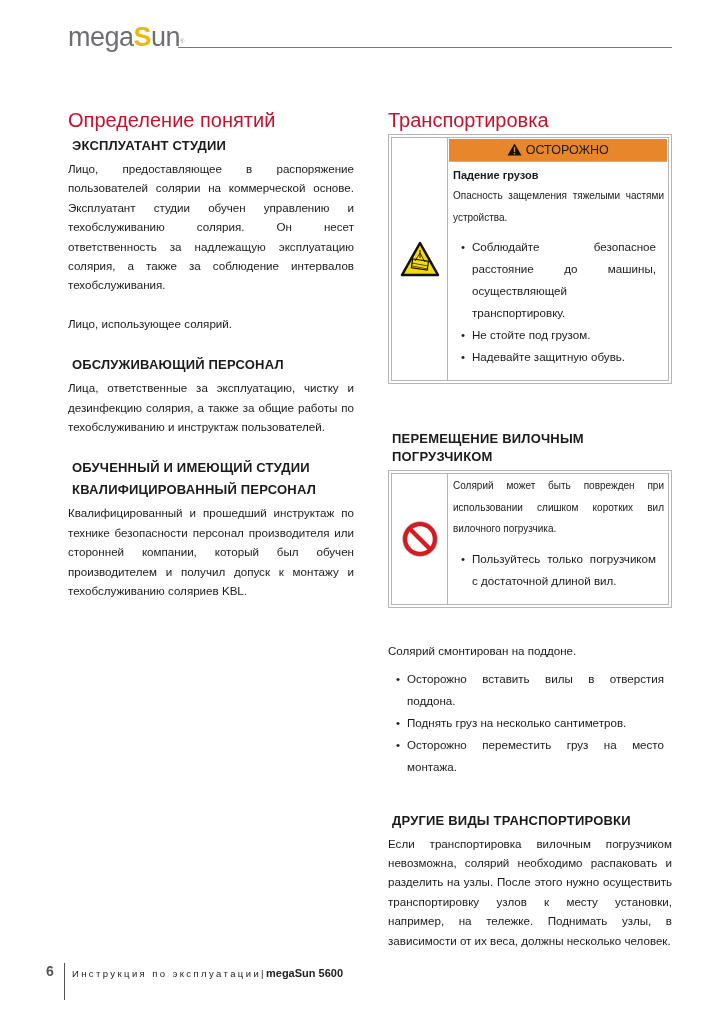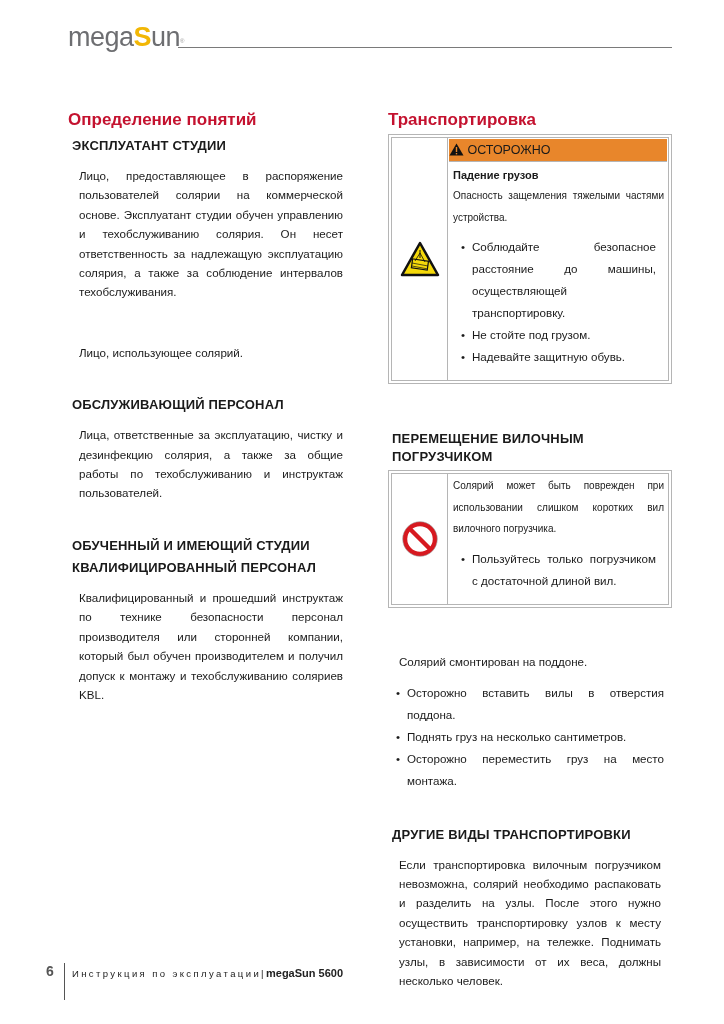--- a/index.html
+++ b/index.html
@@ -8,30 +8,30 @@
     .logo { position: absolute; left: 68px; top: 20px; font-size: 27px; font-weight: normal;
             color: #6d6e71; letter-spacing: -0.5px; line-height: 34px; }
     .logo .s { color: #f2b705; font-weight: bold; }
     .logo sup { font-size: 6px; vertical-align: top; position: relative; top: 4px; color: #999; }
     .header-rule { position: absolute; left: 178px; top: 47px; width: 494px; height: 1px; background: #7a7a7a; }
 
     .col { position: absolute; top: 107px; }
     .col-left { left: 68px; width: 286px; }
     .col-right { left: 388px; width: 284px; }
 
-    h1 { margin: 0; font-size: 17px; font-weight: bold; color: #c4122f; line-height: 26px; }
+    h1 { margin: 0; font-size: 20px; font-weight: normal; color: #c4122f; line-height: 26px; }
     h2 { margin: 4px; font-size: 13px; font-weight: bold; color: #1a1a1a; line-height: 18px; letter-spacing: 0.2px; }
-    p  { margin: 11px; font-size: 11.6px; line-height: 19.4px; text-align: justify; }
+    p  { margin: 0; font-size: 11.6px; line-height: 19.4px; text-align: justify; }
     .gap { height: 19px; }
 
     
     .wbox { border: 1px solid #b5b5b5; padding: 2px; display: flex; margin-top: 1px; }
     .wbox .icon-cell { width: 55px; border: 1px solid #b5b5b5; display: flex; align-items: center; justify-content: center; flex: none; }
     .wbox .text-cell { flex: 1; border: 1px solid #b5b5b5; border-left: none; }
-    .caution-head { background: #e8862b; color: #1a1a1a; font-size: 12.5px; line-height: 22px;
+    .caution-head { background: #e8862b; color: #1a1a1a; text-align: center; font-size: 12.5px; line-height: 22px;
                     border-bottom: 1px solid #b5b5b5; margin: 1px 1px 0 1px; }
     .caution-head .tri { display: inline-block; vertical-align: -2px; }
     .text-cell .inner { padding: 3px 4px 4px 5px; }
     .small { font-size: 10px; line-height: 21.5px; text-align: justify; }
     .bold-title { font-size: 11px; font-weight: bold; line-height: 20px; }
     ul.b { list-style: none; margin: 8px; padding: 0; }
     ul.b li { position: relative; padding-left: 11px; font-size: 11.6px; line-height: 22px; text-align: justify; }
     ul.b li::before { content: "•"; position: absolute; left: 0; top: 0; }
     .plain-list li { line-height: 22.5px; }
 

